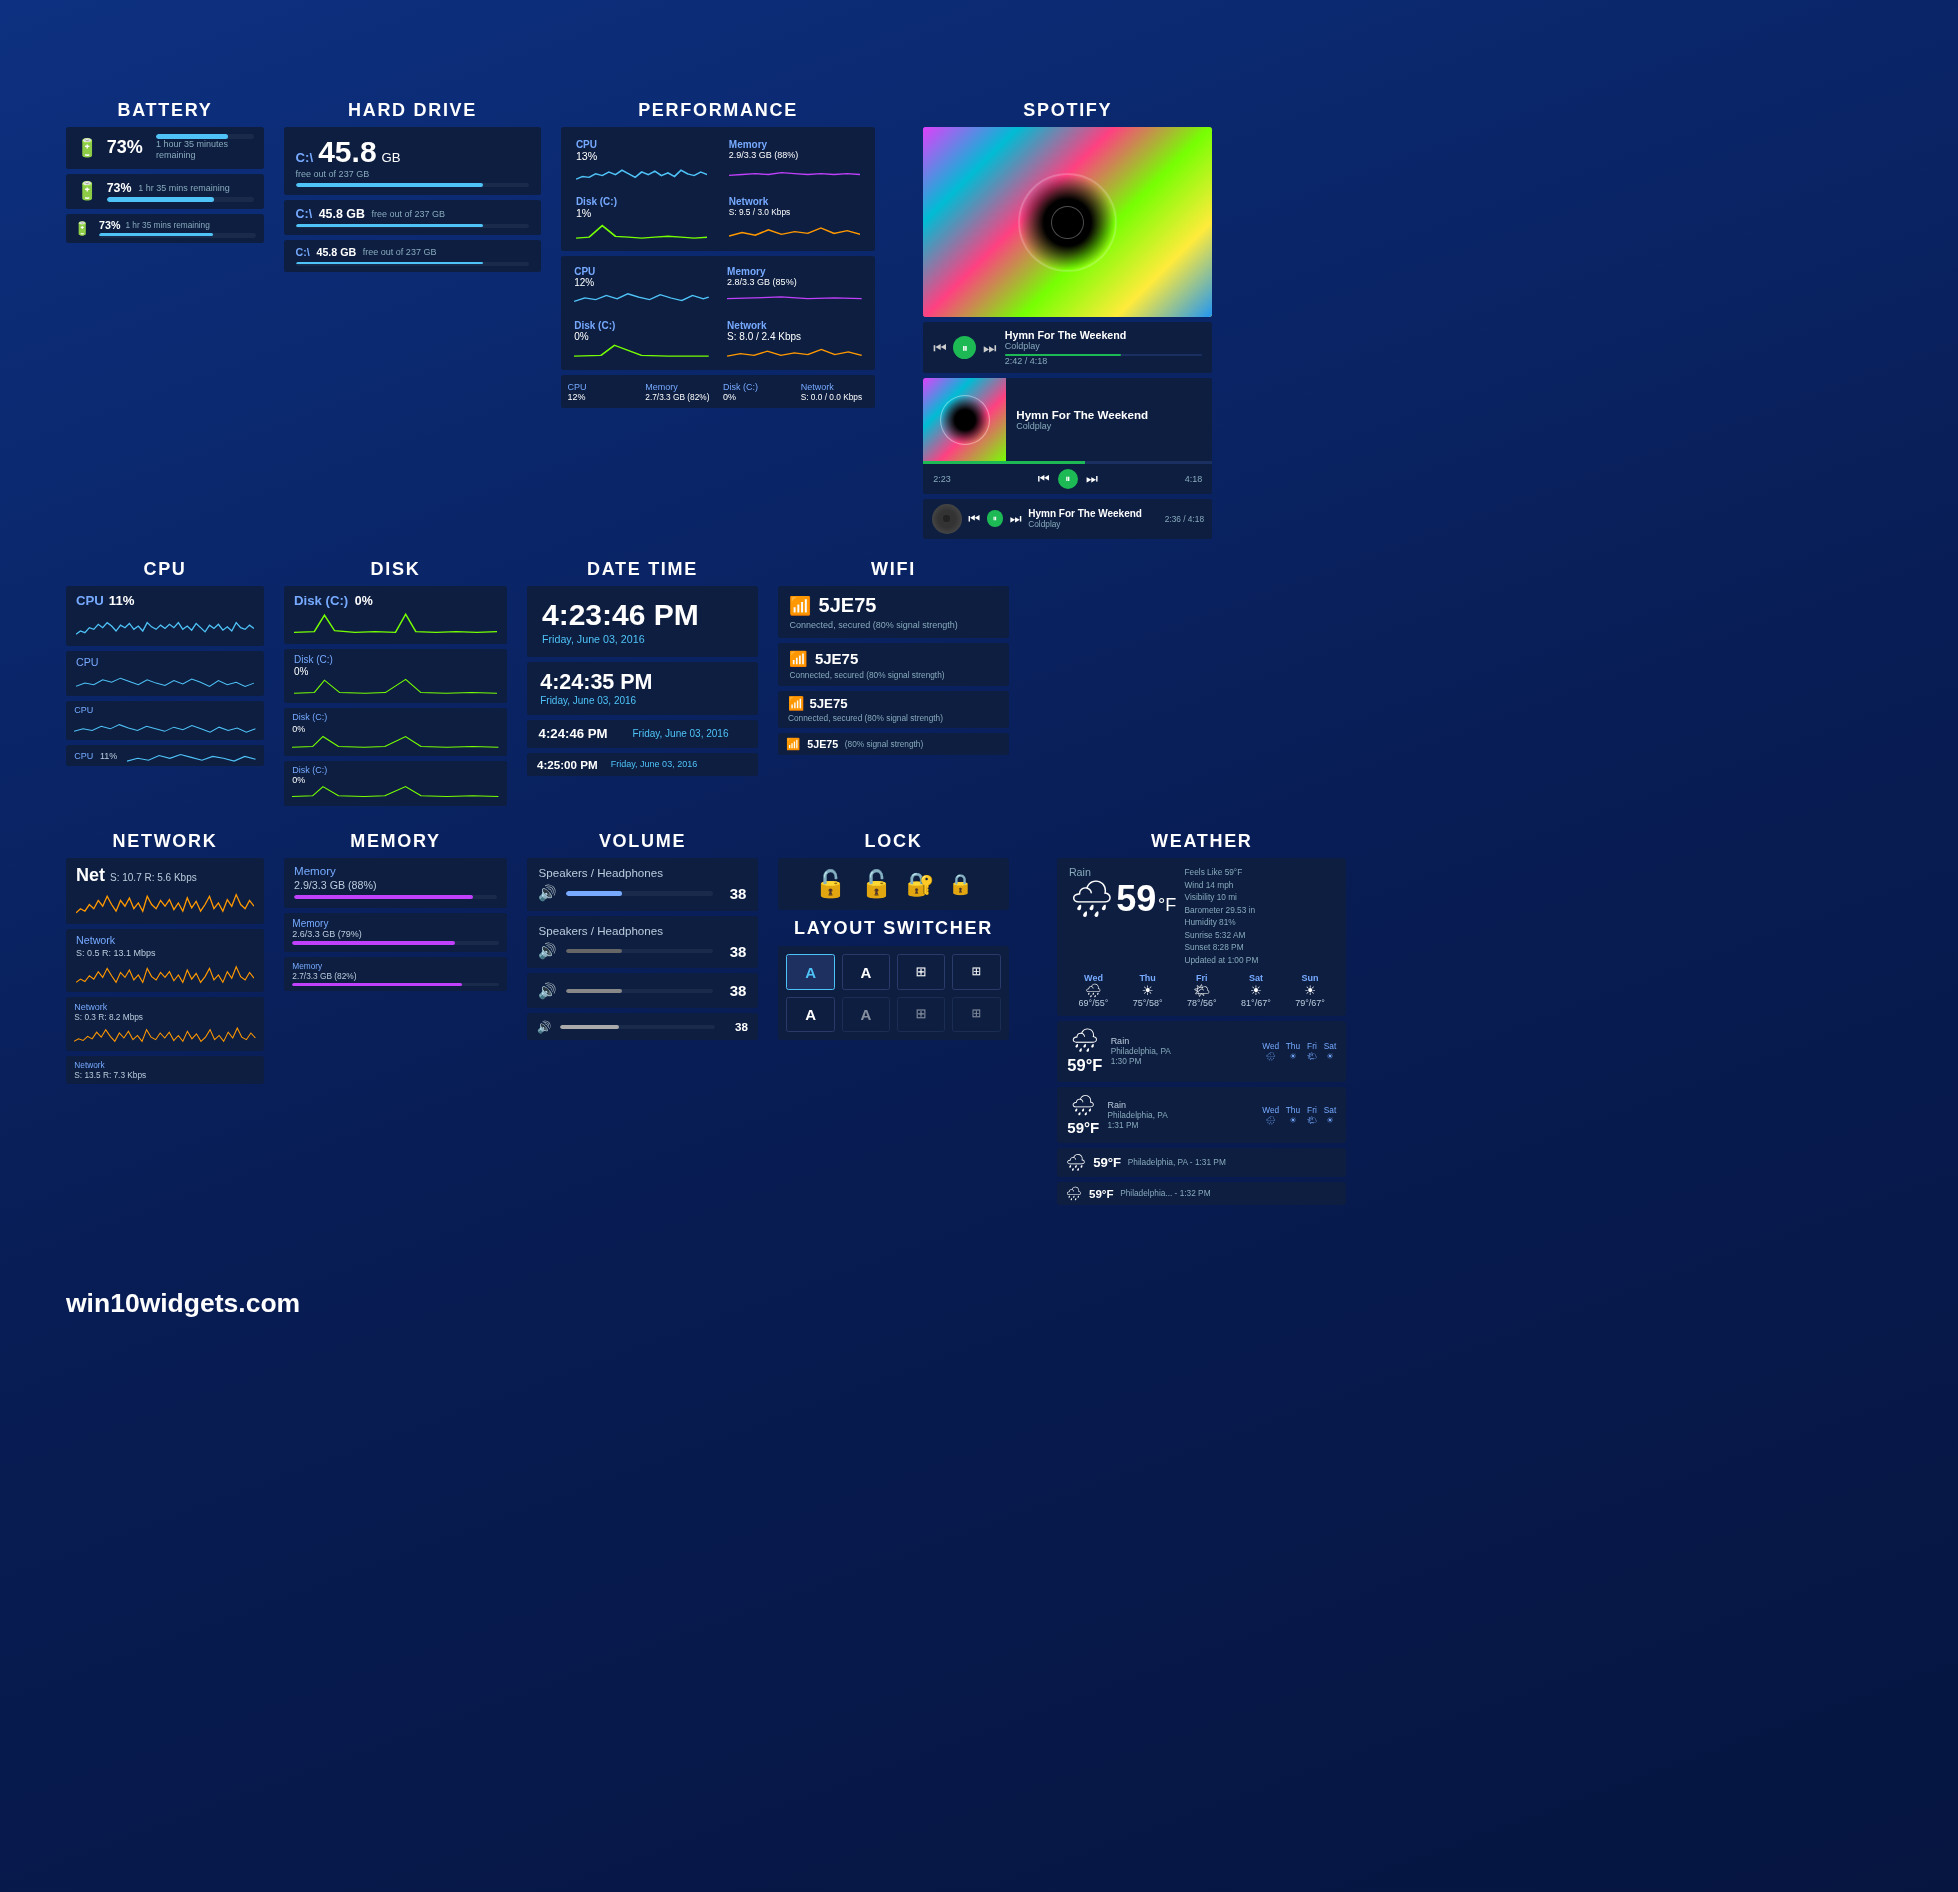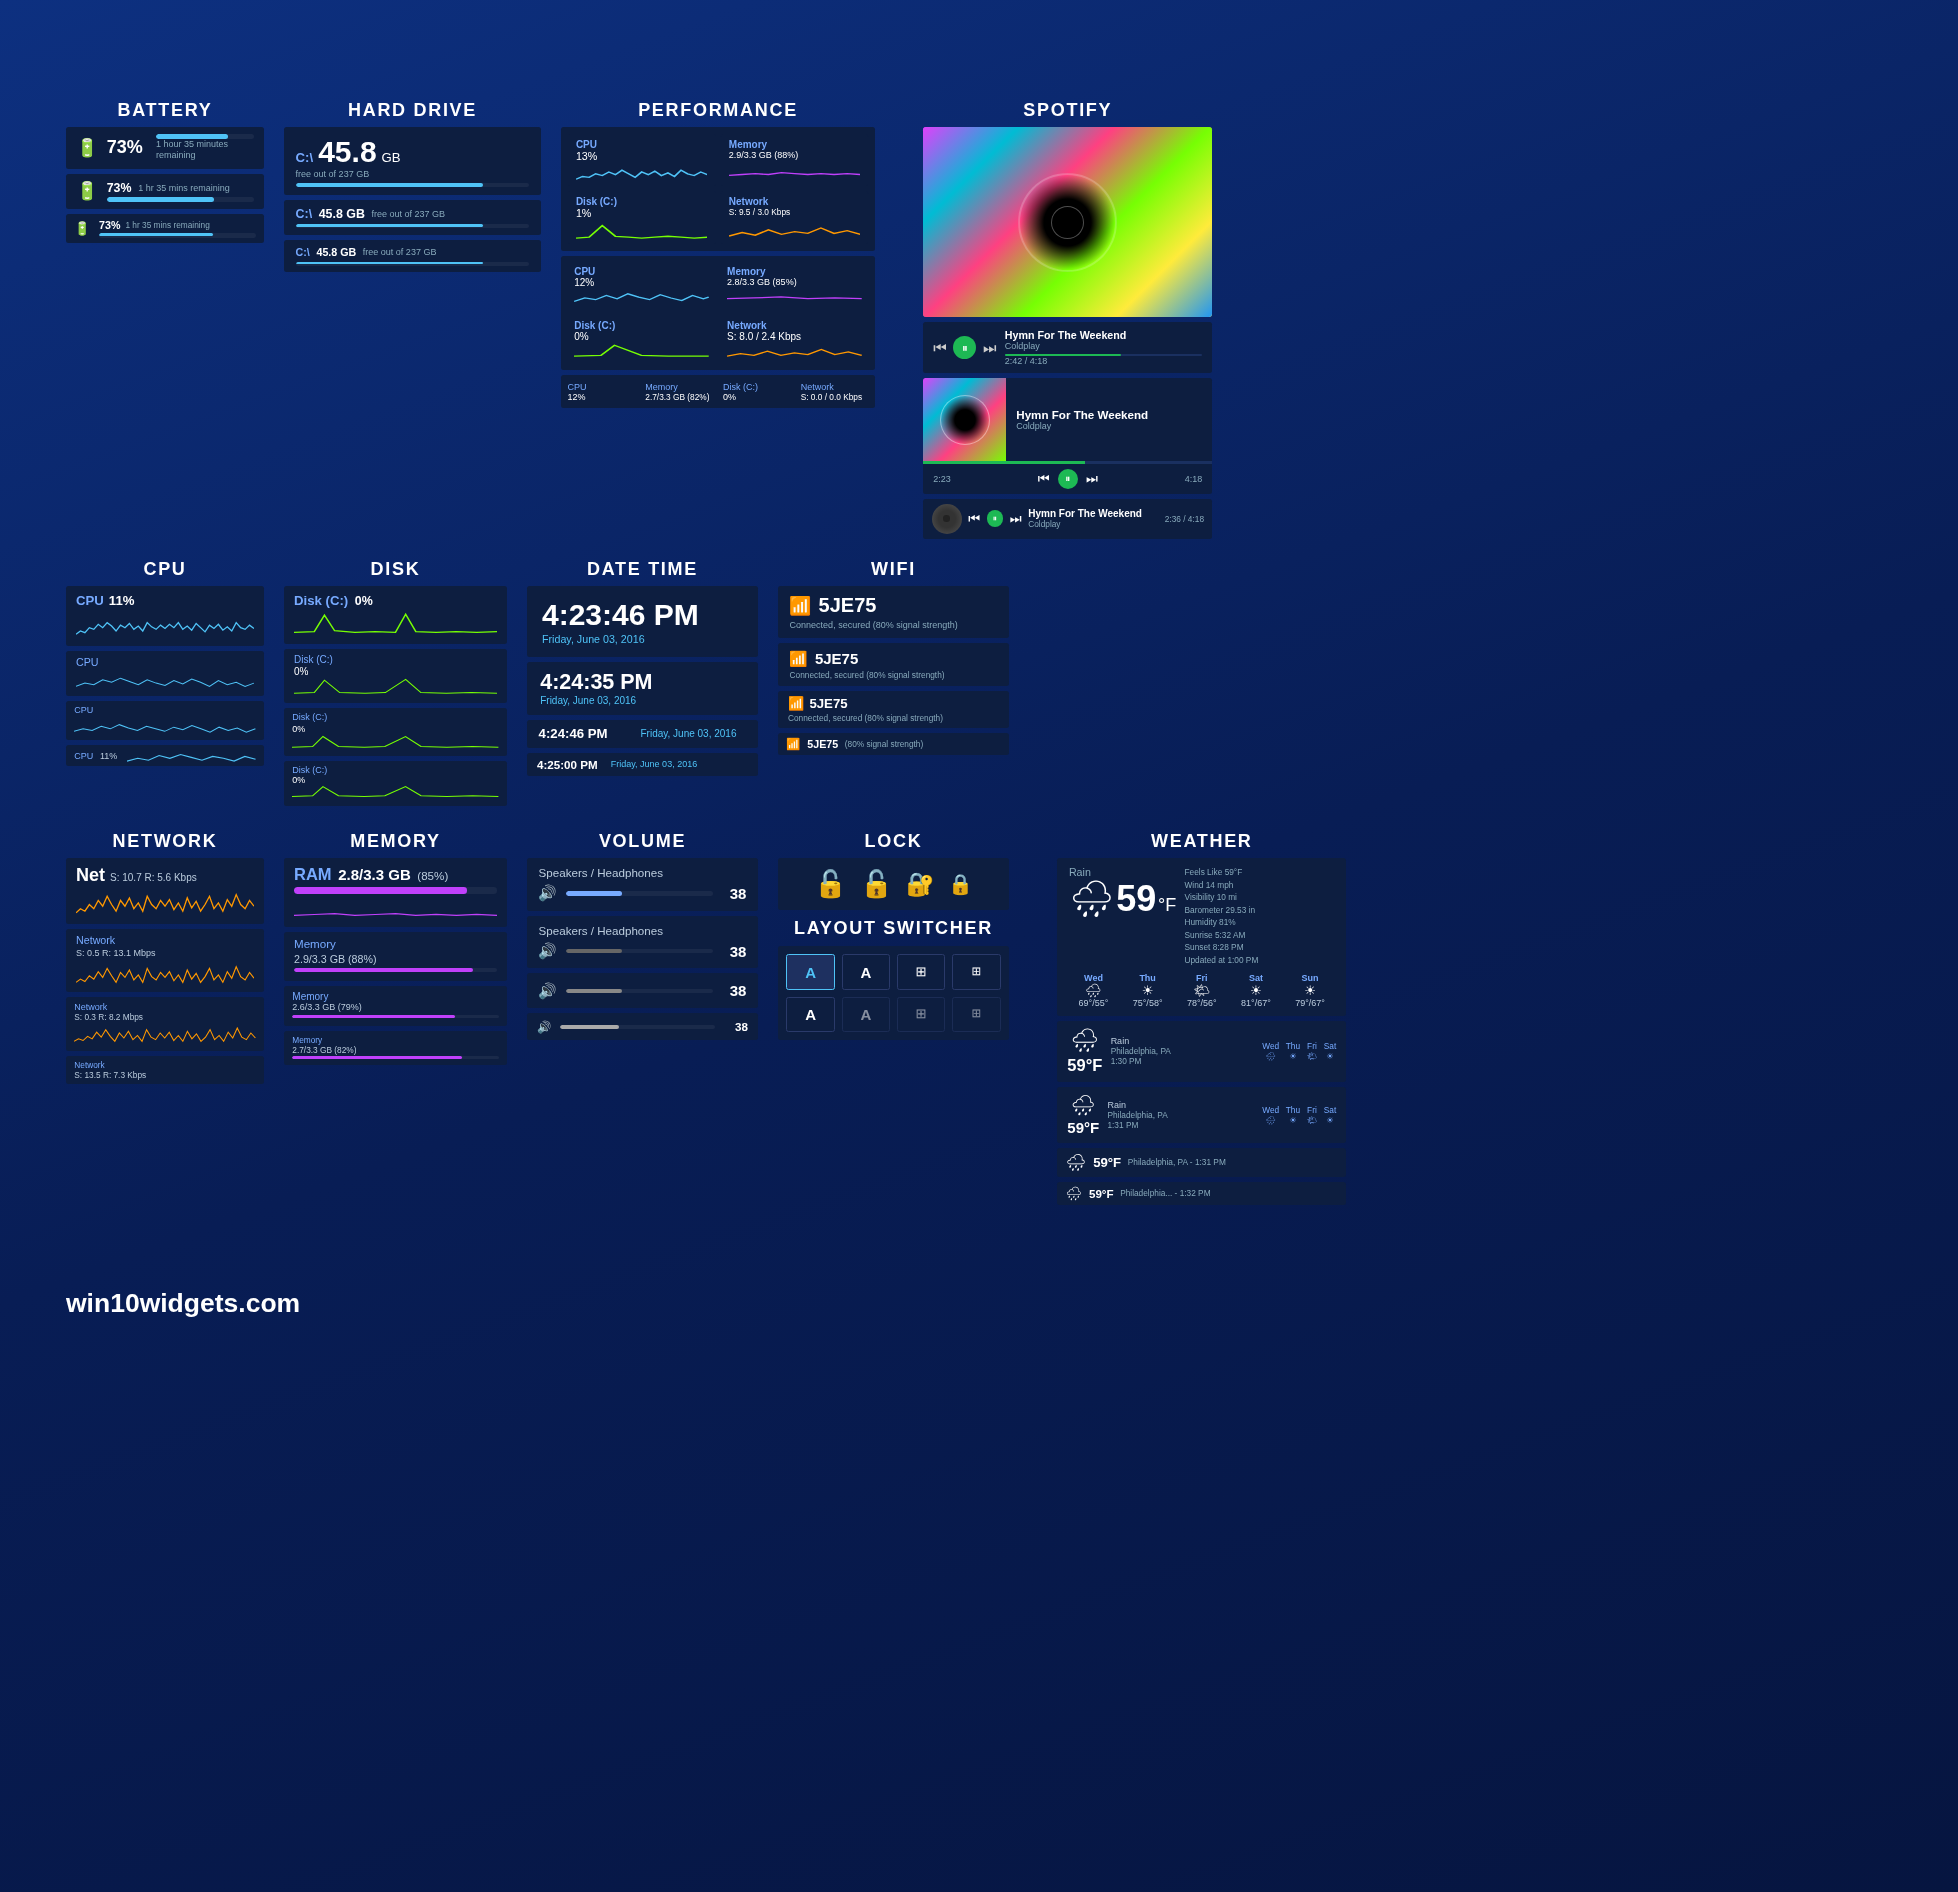--- a/index.html
+++ b/index.html
@@ -333,21 +333,21 @@
       margin-bottom: 5px;
     }
     .dt-med-time { font-size: 21.5px; font-weight: 600; }
     .dt-small {
       background: #0d1e40;
       border-radius: 2.5px;
       padding: 6.6px 11.6px;
       margin-bottom: 5px;
       display: flex;
       align-items: center;
-      gap: 33px;
+      gap: 25px;
     }
     .dt-small-time { font-size: 13.2px; font-weight: 600; }
     .dt-small-date { font-size: 10px; color: #4fc3f7; }
     .dt-tiny {
       background: #0d1e40;
       border-radius: 2.5px;
       padding: 5px 10px;
       display: flex;
       align-items: center;
       gap: 13.2px;
@@ -1052,33 +1052,20 @@
 
       <div class="net-tiny">
         <div style="font-size:8.3px;color:#7af">Network</div>
         <div style="font-size:8.3px;color:#bcd">S: 13.5  R: 7.3 Kbps</div>
       </div>
     </div>
 
     <div class="col-memory">
       <div class="section-title">MEMORY</div>
 
-      <div class="mem-large">
-        <div class="mem-label-row">
-          <span class="mem-label">RAM</span>
-          <span class="mem-val">2.8/3.3 GB</span>
-          <span class="mem-pct">(85%)</span>
-        </div>
-        <div class="mem-bar-wrap">
-          <div class="mem-bar-fill" style="width:85%"></div>
-        </div>
-        <svg viewBox="0 0 200 24" width="100%" height="20" preserveAspectRatio="none">
-          <polyline points="0,22 20,21 40,20 60,22 80,21 100,20 120,22 140,21 160,22 180,21 200,22" fill="none" stroke="#c040fb" stroke-width="1.5"></polyline>
-        </svg>
-      </div>
 
       <div class="mem-med">
         <div class="mem-med-label">Memory</div>
         <div class="mem-med-val">2.9/3.3 GB (88%)</div>
         <div class="mem-bar-wrap" style="height:4.1px;margin:3.3px 0">
           <div class="mem-bar-fill" style="width:88%"></div>
         </div>
       </div>
 
       <div class="mem-small">

